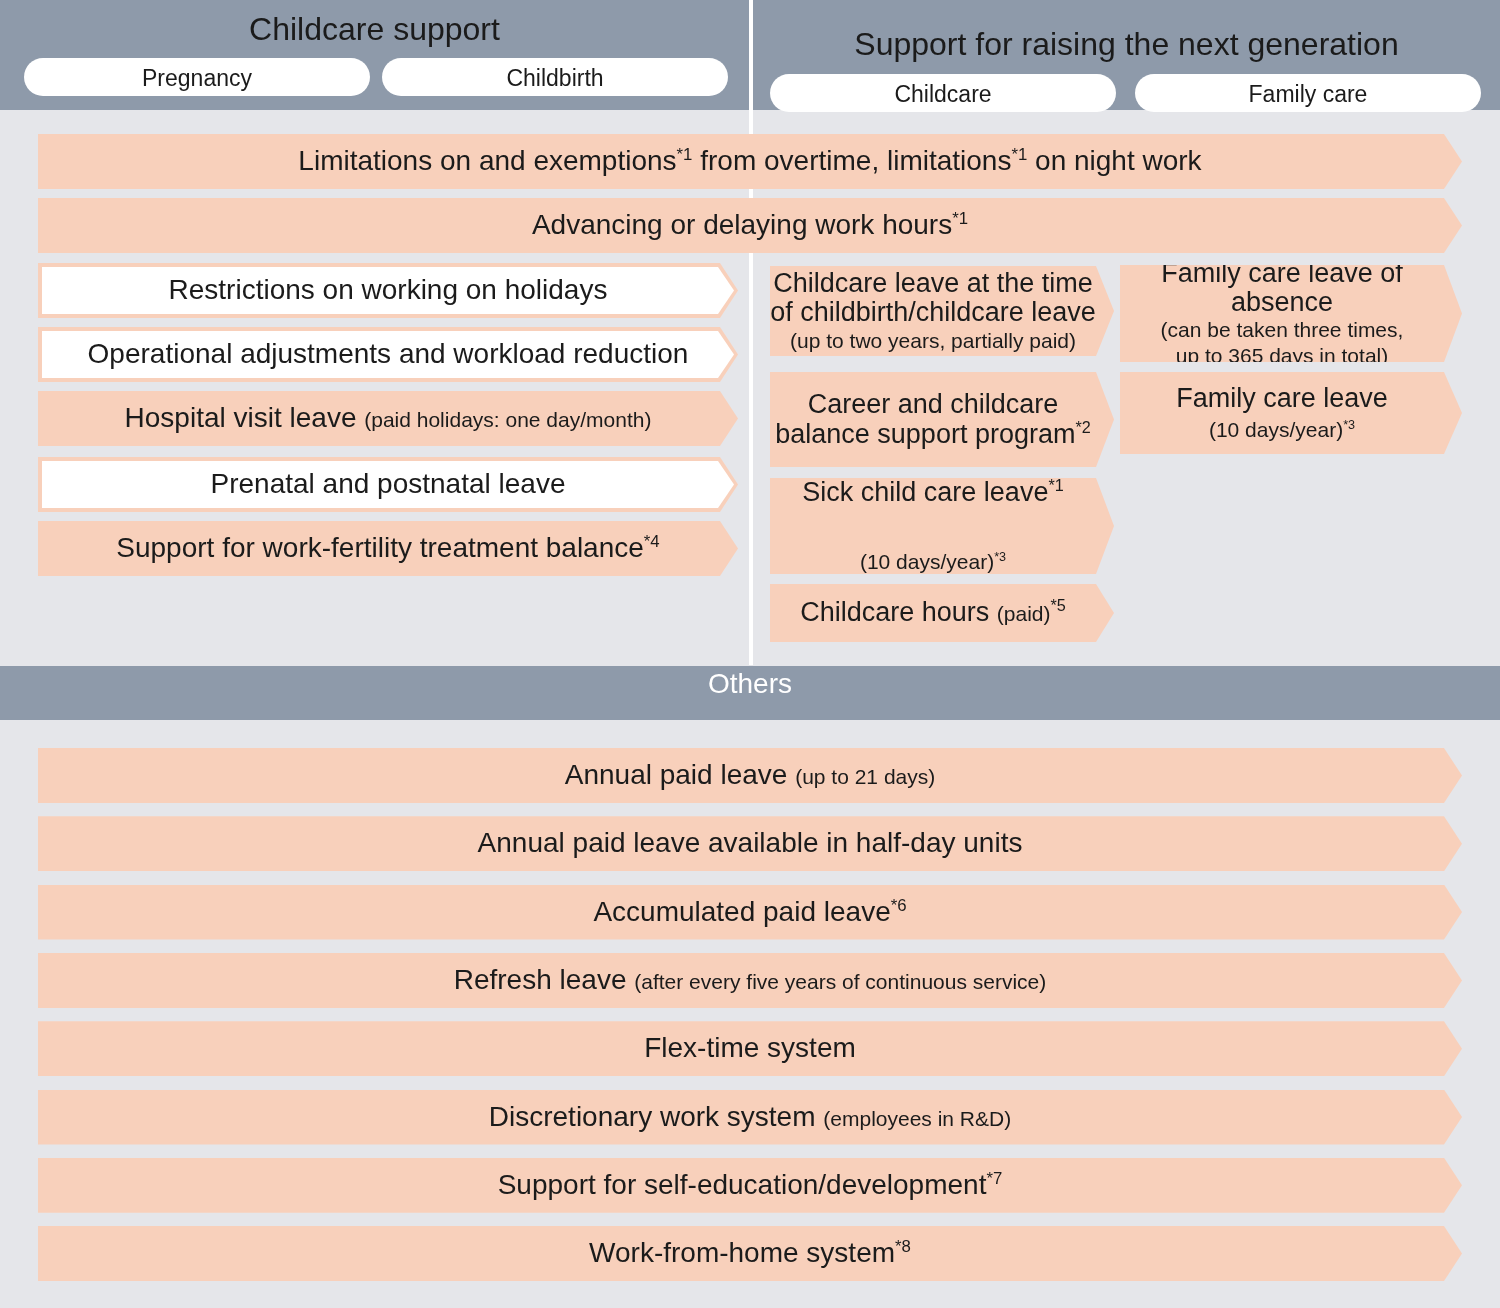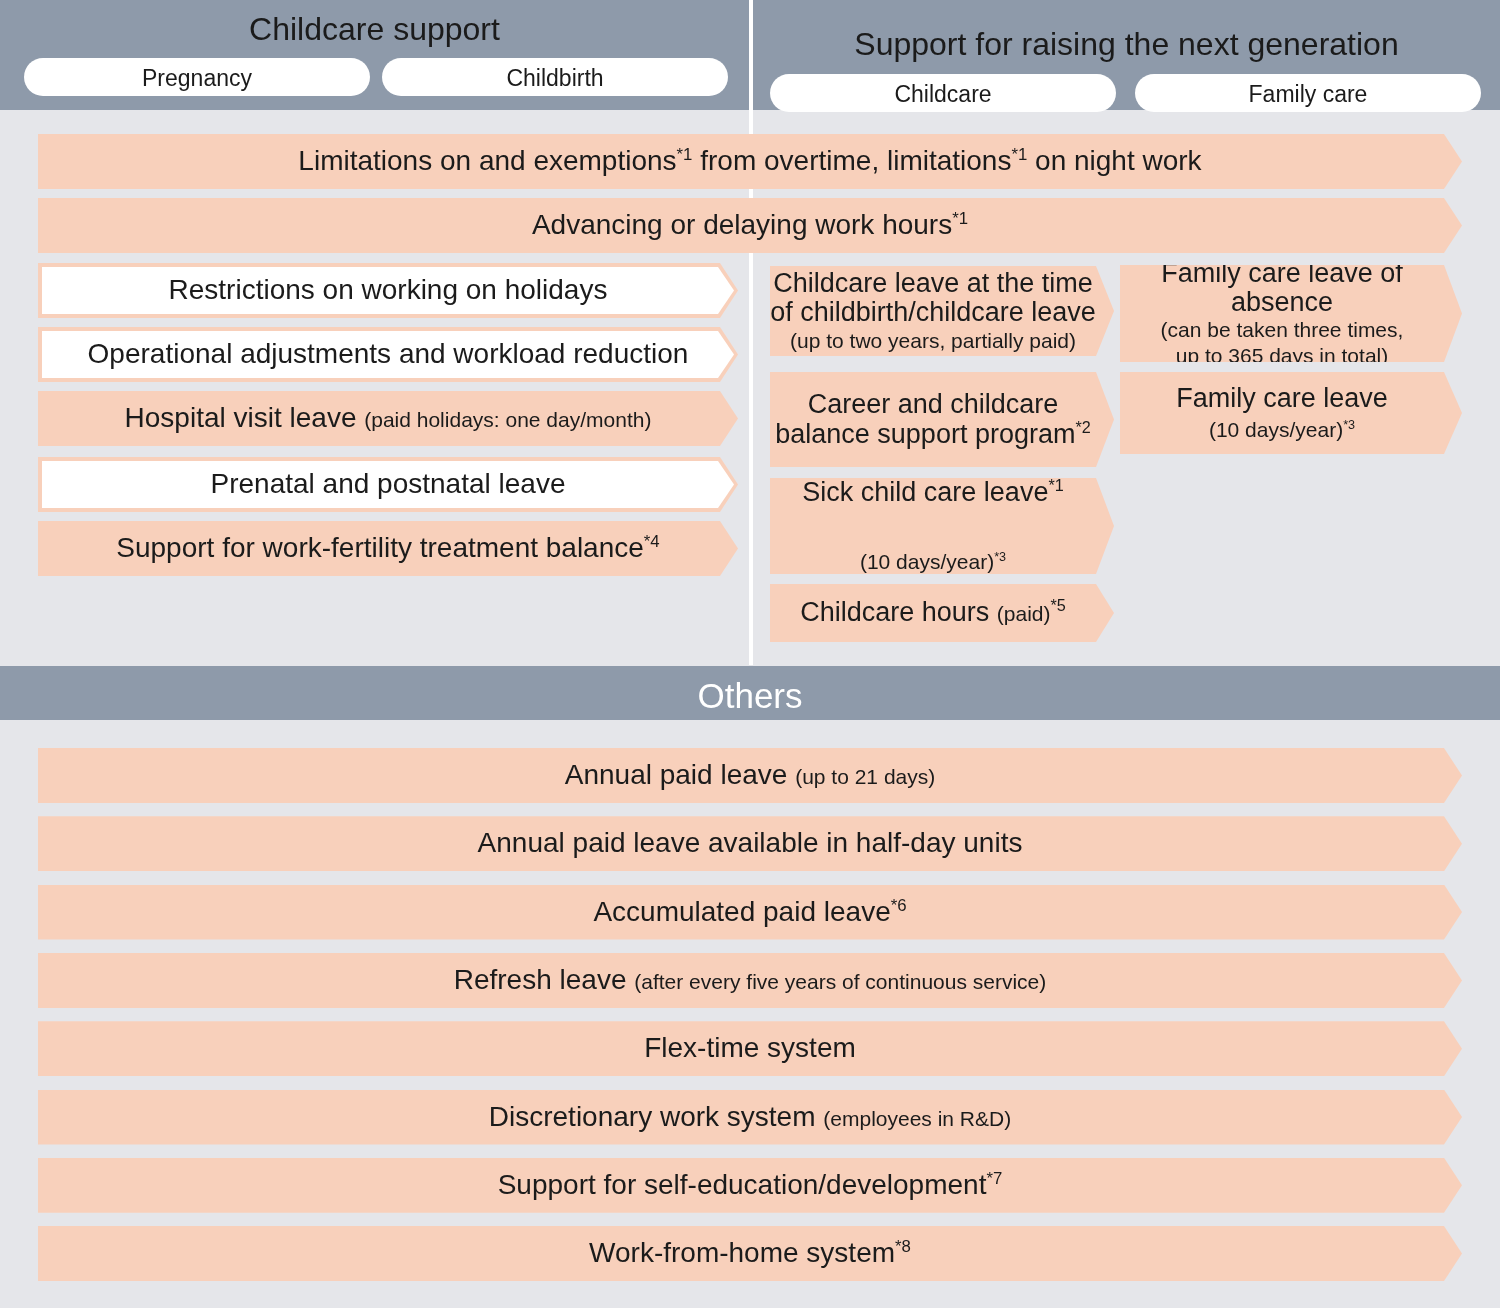--- a/index.html
+++ b/index.html
@@ -113,21 +113,21 @@
       <div class="sub"><span>(can be taken three times,</span></div>
       <div class="sub"><span>up to 365 days in total)</span></div>
     </div>
     <div class="arrow fill pad-r" style="left: 1120px; top: 372px; width: 342px; height: 82px;">
       <div class="main-md"><span>Family care leave</span></div>
       <div class="sub" style="margin-top: 4px;"><span>(10 days/year)</span><sup>*3</sup></div>
     </div>
   </div>
 
 <div class="abs hdr" style="left:0;top:666px;width:1500px;height:54px;">
-  <div class="hdr-title" style="top:10px;font-size:35px;">Others</div>
+  <div class="hdr-title" style="top:2px;font-size:28px;">Others</div>
 </div>
 
 <div id="others-col">
     <div class="arrow fill" style="left: 38px; top: 748px; width: 1424px; height: 55px;">
       <div class="main"><span>Annual paid leave</span> <span class="inline-sub">(up to 21 days)</span></div>
     </div>
     <div class="arrow fill" style="left: 38px; top: 816.3px; width: 1424px; height: 55px;">
       <div class="main"><span>Annual paid leave available in half-day units</span></div>
     </div>
     <div class="arrow fill" style="left: 38px; top: 884.6px; width: 1424px; height: 55px;">

